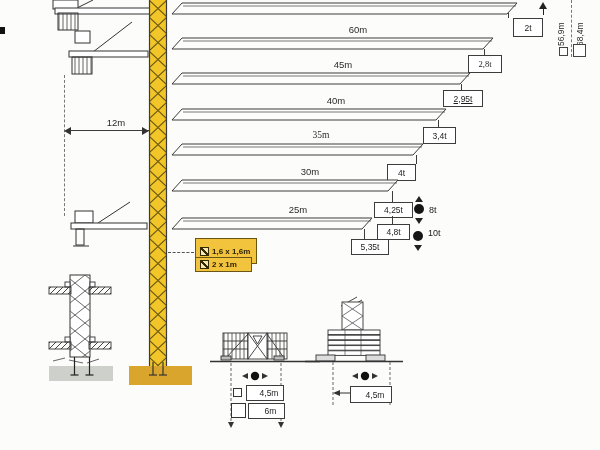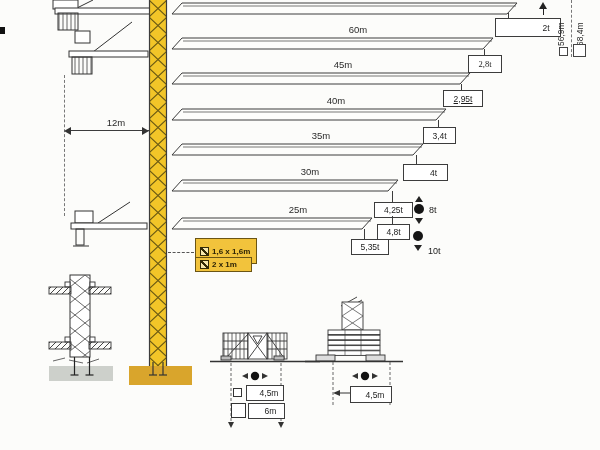--- a/index.html
+++ b/index.html
@@ -77,21 +77,21 @@
   <div class="len-label" style="left:94px;top:117px;">12m</div>
   <div class="solidline-h" style="left:66px;top:130px;width:83px;"></div>
   <div class="tri-left" style="left:64px;top:127px;"></div>
   <div class="tri-right" style="left:142px;top:127px;"></div>
 
   <svg style="left:172px;top:2px;" width="346" height="13" viewBox="0 0 346 13">
     <polygon points="10,1 345,1 335,12 0,12" fill="#fdfdfb" stroke="#3c3c3c" stroke-width="1"></polygon>
     <line x1="11" y1="4" x2="344" y2="4" stroke="#3c3c3c" stroke-width="0.7"></line>
   </svg>
   <div class="pendant" style="left:508px;top:13px;height:5px;"></div>
-  <div class="capbox" style="left:495px;top:18px;width:28px;height:17px;padding-left:36px;">2t</div>
+  <div class="capbox" style="left:513px;top:18px;width:28px;height:17px;">2t</div>
 
   <div class="len-label" style="left:336px;top:24px;">60m</div>
   <svg style="left:172px;top:37px;" width="322" height="13" viewBox="0 0 322 13">
     <polygon points="10,1 321,1 311,12 0,12" fill="#fdfdfb" stroke="#3c3c3c" stroke-width="1"></polygon>
     <line x1="11" y1="4" x2="320" y2="4" stroke="#3c3c3c" stroke-width="0.7"></line>
   </svg>
   <div class="pendant" style="left:484px;top:49px;height:6px;"></div>
   <div class="capbox" style="left:468px;top:55px;width:32px;height:16px;font-family:Liberation Serif, serif;">2,8t</div>
 
   <div class="len-label" style="left:321px;top:59px;">45m</div>
@@ -103,27 +103,27 @@
   <div class="capbox" style="left:443px;top:90px;width:38px;height:15px;text-decoration:underline;">2,95t</div>
 
   <div class="len-label" style="left:314px;top:95px;">40m</div>
   <svg style="left:172px;top:108px;" width="275" height="13" viewBox="0 0 275 13">
     <polygon points="10,1 274,1 264,12 0,12" fill="#fdfdfb" stroke="#3c3c3c" stroke-width="1"></polygon>
     <line x1="11" y1="4" x2="273" y2="4" stroke="#3c3c3c" stroke-width="0.7"></line>
   </svg>
   <div class="pendant" style="left:438px;top:120px;height:7px;"></div>
   <div class="capbox" style="left:423px;top:127px;width:31px;height:15px;">3,4t</div>
 
-  <div class="len-label" style="left:299px;top:130px;">35m</div>
+  <div class="len-label" style="left:299px;top:130px;font-family:Liberation Serif, serif;">35m</div>
   <svg style="left:172px;top:143px;" width="252" height="13" viewBox="0 0 252 13">
     <polygon points="10,1 251,1 241,12 0,12" fill="#fdfdfb" stroke="#3c3c3c" stroke-width="1"></polygon>
     <line x1="11" y1="4" x2="250" y2="4" stroke="#3c3c3c" stroke-width="0.7"></line>
   </svg>
   <div class="pendant" style="left:416px;top:155px;height:9px;"></div>
-  <div class="capbox" style="left:403px;top:164px;width:27px;height:15px;padding-left:16px;">4t</div>
+  <div class="capbox" style="left:387px;top:164px;width:27px;height:15px;">4t</div>
 
   <div class="len-label" style="left:288px;top:166px;">30m</div>
   <svg style="left:172px;top:179px;" width="227" height="13" viewBox="0 0 227 13">
     <polygon points="10,1 226,1 216,12 0,12" fill="#fdfdfb" stroke="#3c3c3c" stroke-width="1"></polygon>
     <line x1="11" y1="4" x2="225" y2="4" stroke="#3c3c3c" stroke-width="0.7"></line>
   </svg>
   <div class="pendant" style="left:392px;top:191px;height:11px;"></div>
   <div class="capbox" style="left:374px;top:202px;width:37px;height:14px;">4,25t</div>
   <div class="pendant" style="left:392px;top:216px;height:8px;"></div>
   <div class="capbox" style="left:377px;top:224px;width:31px;height:14px;">4,8t</div>
@@ -134,21 +134,21 @@
     <line x1="11" y1="4" x2="199" y2="4" stroke="#3c3c3c" stroke-width="0.7"></line>
   </svg>
   <div class="pendant" style="left:364px;top:229px;height:10px;"></div>
   <div class="capbox" style="left:351px;top:239px;width:36px;height:14px;">5,35t</div>
 
   <div class="tri-up" style="left:415px;top:196px;"></div>
   <div class="dot" style="left:414px;top:204px;"></div>
   <div class="dot-label" style="left:429px;top:205px;">8t</div>
   <div class="tri-down" style="left:415px;top:218px;"></div>
   <div class="dot" style="left:413px;top:231px;"></div>
-  <div class="dot-label" style="left:428px;top:246px;">10t</div>
+  <div class="dot-label" style="left:428px;top:228px;">10t</div>
   <div class="tri-down" style="left:414px;top:245px;"></div>
 
   <svg style="left:148px;top:0;" width="20" height="366" viewBox="0 0 20 366">
     <defs>
       <pattern id="mx" width="20" height="17" patternUnits="userSpaceOnUse">
         <path d="M1 0 L19 17 M19 0 L1 17" stroke="#6b5a12" stroke-width="1.1" fill="none"></path>
       </pattern>
     </defs>
     <rect x="1" y="0" width="18" height="366" fill="#f2c528"></rect>
     <rect x="1" y="0" width="18" height="366" fill="url(#mx)"></rect>

